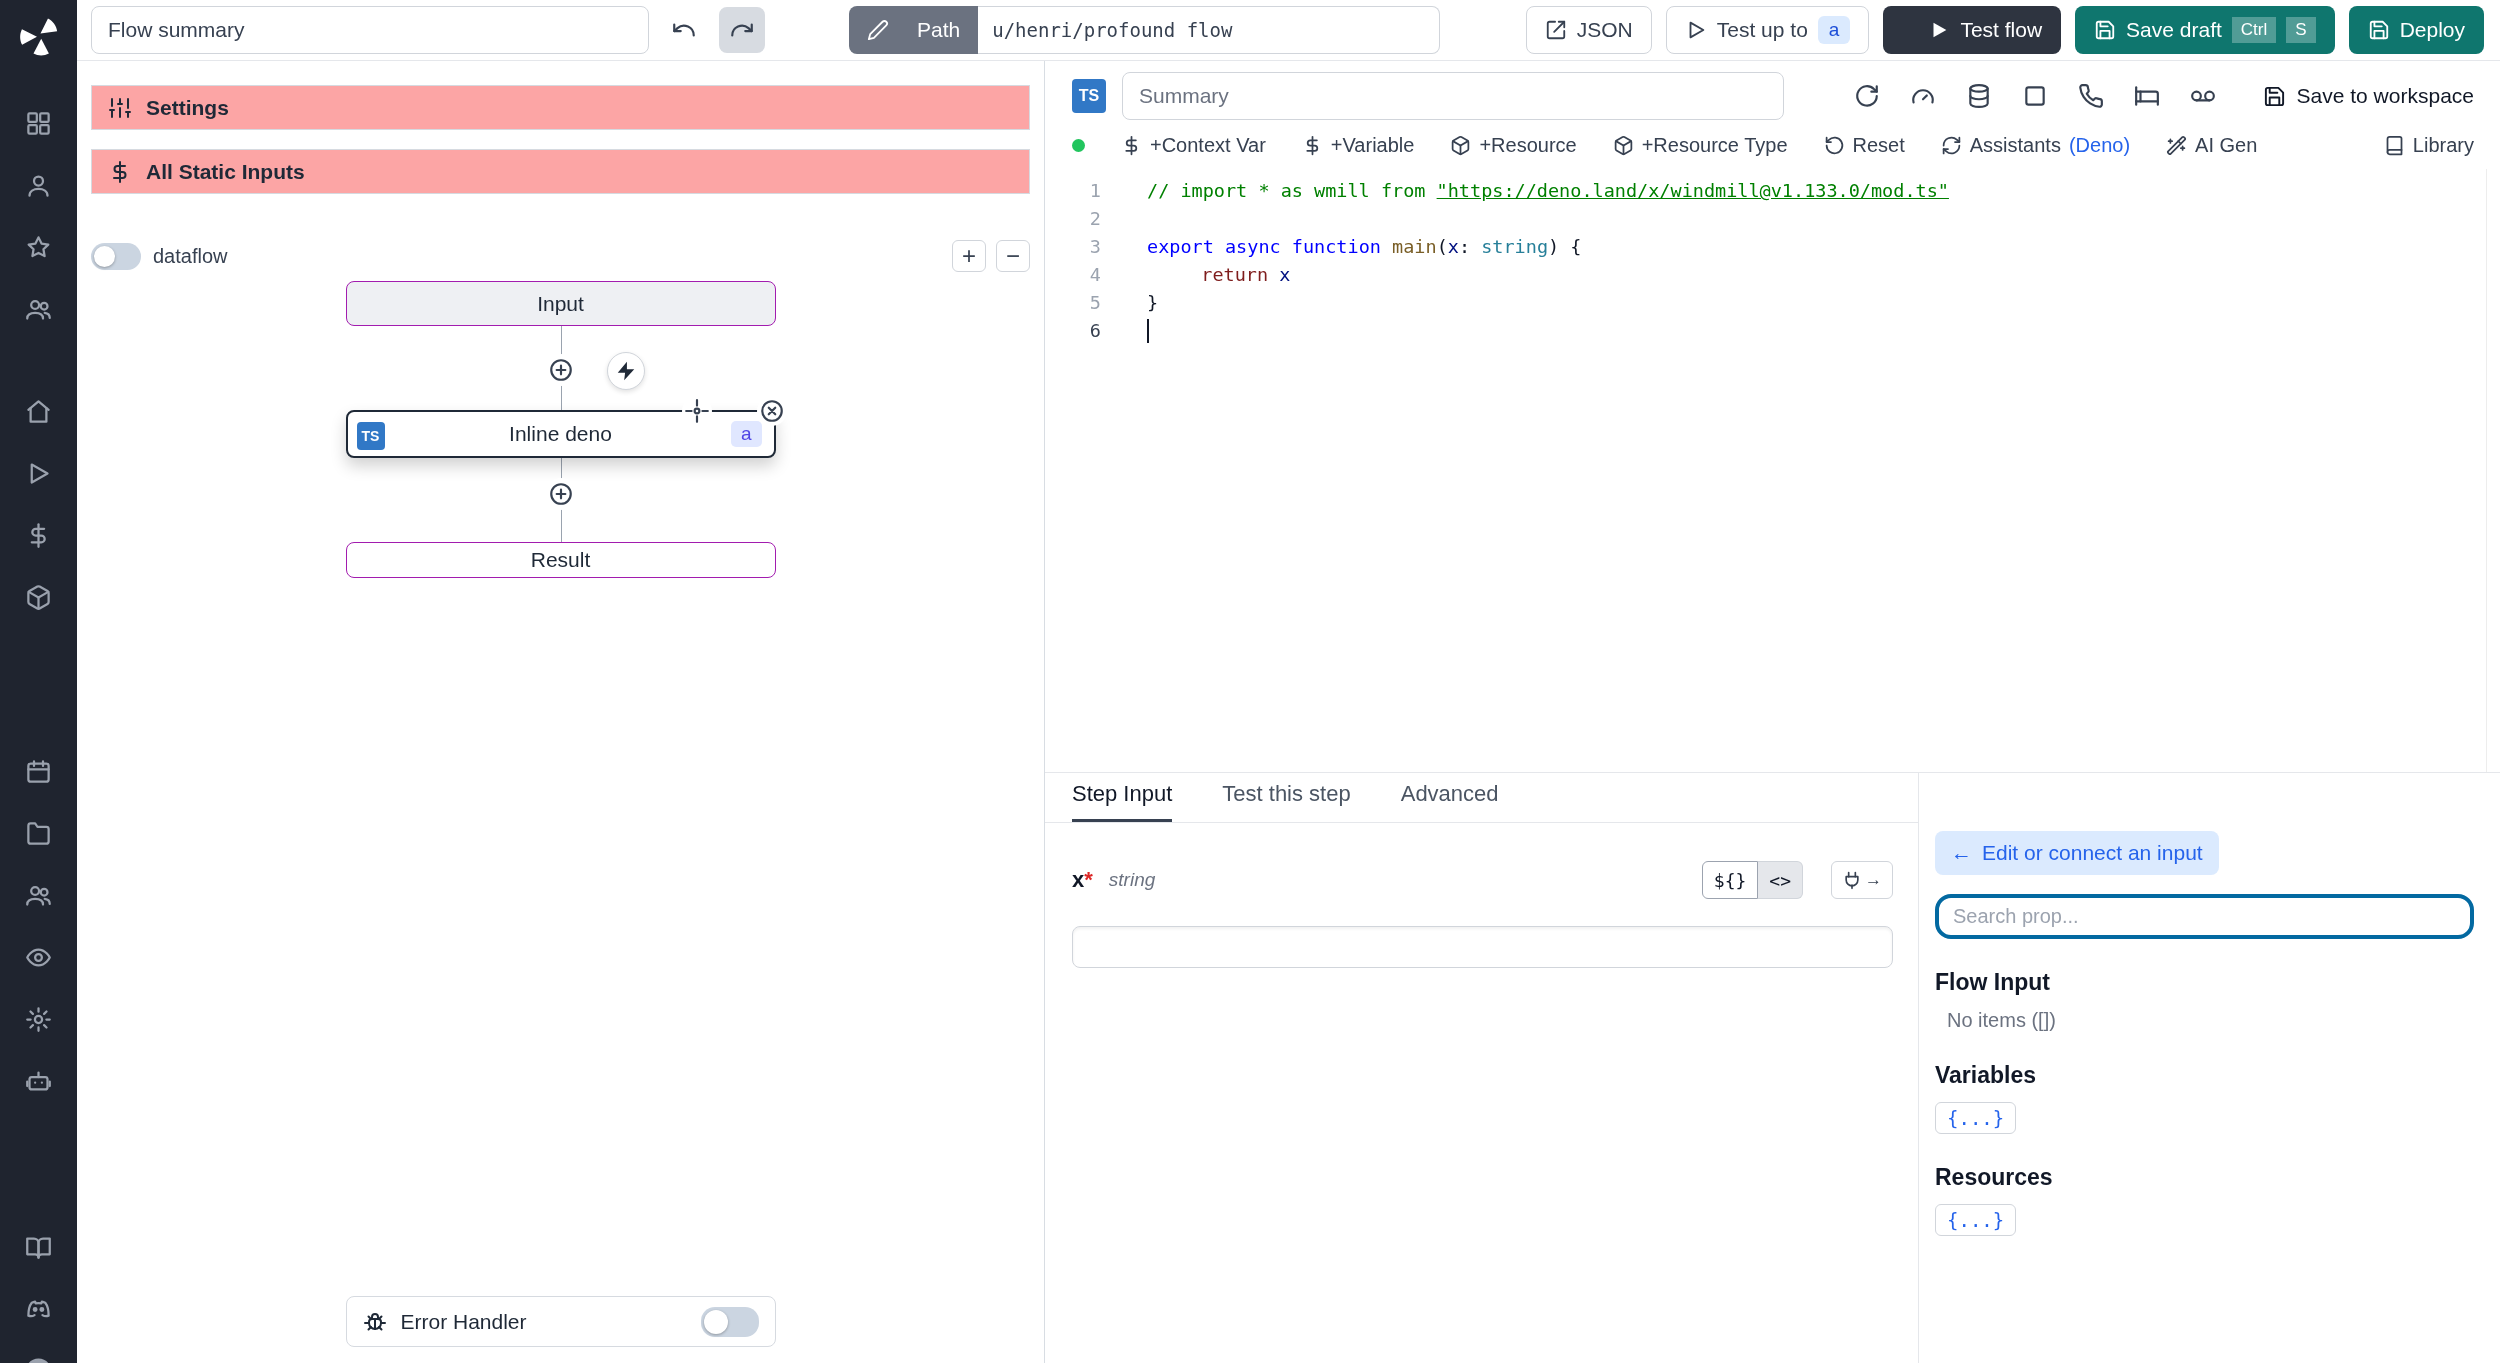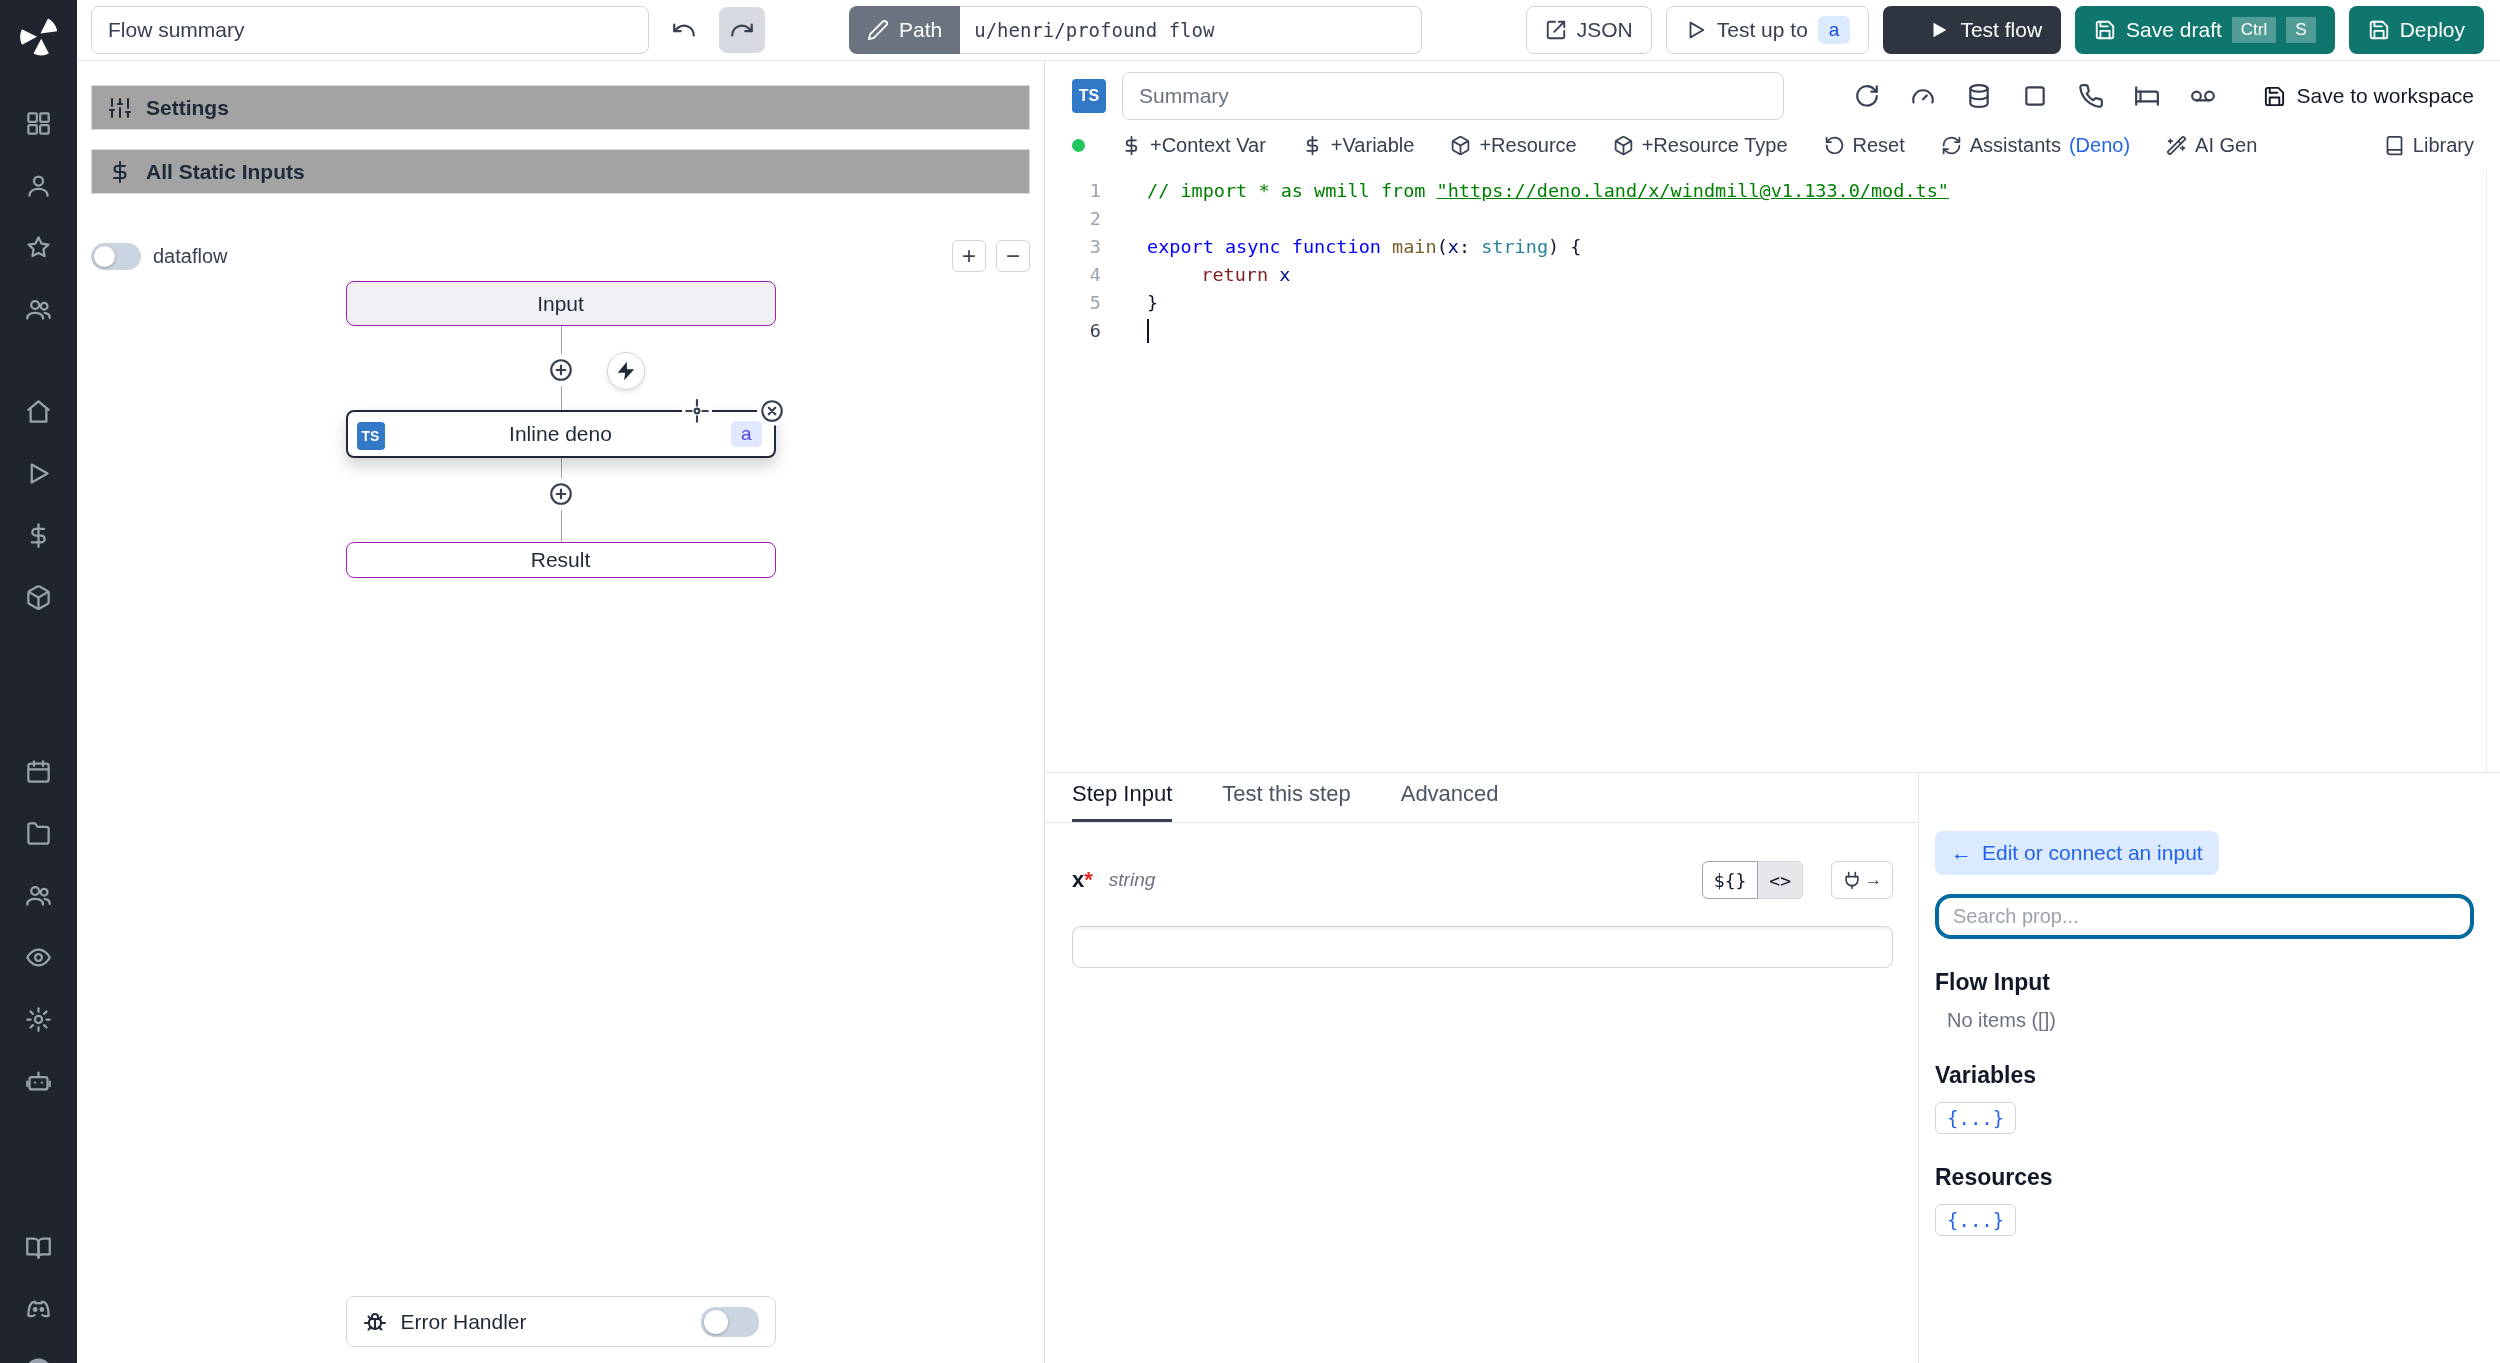--- a/index.html
+++ b/index.html
@@ -18,37 +18,37 @@
 
   
   .main{flex:1;display:flex;flex-direction:column;min-width:0;}
   .topbar{height:61px;border-bottom:1px solid #e5e7eb;display:flex;align-items:center;padding:0 16px 0 14px;gap:12px;flex-shrink:0;background:#fff;}
   .text-input{border:1px solid #d1d5db;border-radius:8px;height:48px;padding:0 16px;font-size:21px;color:#374151;background:#fff;outline:none;font-family:inherit;}
   .flow-summary{width:558px;}
   .icon-btn{width:46px;height:46px;border-radius:8px;display:flex;align-items:center;justify-content:center;color:#374151;cursor:pointer;background:transparent;border:none;}
   .icon-btn svg{width:26px;height:26px;}
   .icon-btn.redo{background:#d7dbe1;}
   .path-group{display:flex;margin-left:72px;}
-  .path-label{background:#6b7280;color:#fff;display:flex;gap:10px;align-items:center;padding:0 18px;height:48px;border-radius:8px 0 0 8px;font-size:21px;cursor:pointer;}
+  .path-label{background:#6b7280;color:#fff;display:flex;gap:28px;align-items:center;padding:0 18px;height:48px;border-radius:8px 0 0 8px;font-size:21px;cursor:pointer;}
   .path-label .svg-icon{width:22px;height:22px;}
   .path-input{width:462px;height:48px;border:1px solid #d1d5db;border-left:none;border-radius:0 8px 8px 0;font-family:"DejaVu Sans Mono",monospace;font-size:19px;color:#374151;padding:0 14px;outline:none;}
   .topbar-right{margin-left:auto;display:flex;align-items:center;gap:14px;}
   .btn{height:48px;display:inline-flex;align-items:center;gap:10px;border-radius:8px;padding:0 18px;font-size:21px;font-weight:500;cursor:pointer;border:1px solid transparent;white-space:nowrap;}
   .btn .svg-icon{width:22px;height:22px;}
   .btn-outline{background:#fff;border-color:#d1d5db;color:#374151;}
   .btn-dark{background:#2e3440;color:#fff;padding-left:44px;}
   .btn-primary{background:#0f766e;color:#fff;}
   .badge-a{background:#dbeafe;color:#1d4ed8;border-radius:6px;padding:3px 11px;font-size:19px;font-weight:500;}
   .kbd{background:rgba(255,255,255,.28);border-radius:0;padding:3px 9px;font-size:17px;font-weight:400;}
 
   .content{flex:1;display:flex;min-height:0;}
 
   
   .flow-panel{width:968px;border-right:1px solid #d8dde3;position:relative;flex-shrink:0;background:#fff;}
-  .panel-box{margin:0 14px;height:45px;border:1px solid #d6dae0;border-radius:0;display:flex;align-items:center;gap:14px;padding:0 16px;font-weight:600;font-size:21px;color:#1f2937;background:#a3a3a3;cursor:pointer;}
+  .panel-box{margin:0 14px;height:45px;border:1px solid #d6dae0;border-radius:0;display:flex;align-items:center;gap:14px;padding:0 16px;font-weight:600;font-size:21px;color:#1f2937;background:#fca5a5;cursor:pointer;}
   .panel-box .svg-icon{width:24px;height:24px;color:#1f2937;}
   .settings-box{margin-top:24px;}
   .static-box{margin-top:19px;}
   .flow-toolbar-row{display:flex;align-items:center;justify-content:space-between;margin:46px 14px 0;}
   .toggle-row{display:flex;align-items:center;gap:12px;font-size:20px;color:#374151;}
   .toggle{width:50px;height:27px;border-radius:14px;background:#cbd5e1;position:relative;cursor:pointer;flex-shrink:0;}
   .toggle .knob{width:21px;height:21px;border-radius:50%;background:#fff;position:absolute;top:3px;left:3px;box-shadow:0 1px 3px rgba(0,0,0,.3);}
   .zoom-btns{display:flex;gap:10px;}
   .zoom-btn{width:34px;height:32px;border:1px solid #d1d5db;border-radius:6px;background:#fff;display:flex;align-items:center;justify-content:center;font-size:24px;color:#374151;cursor:pointer;line-height:1;}
 

